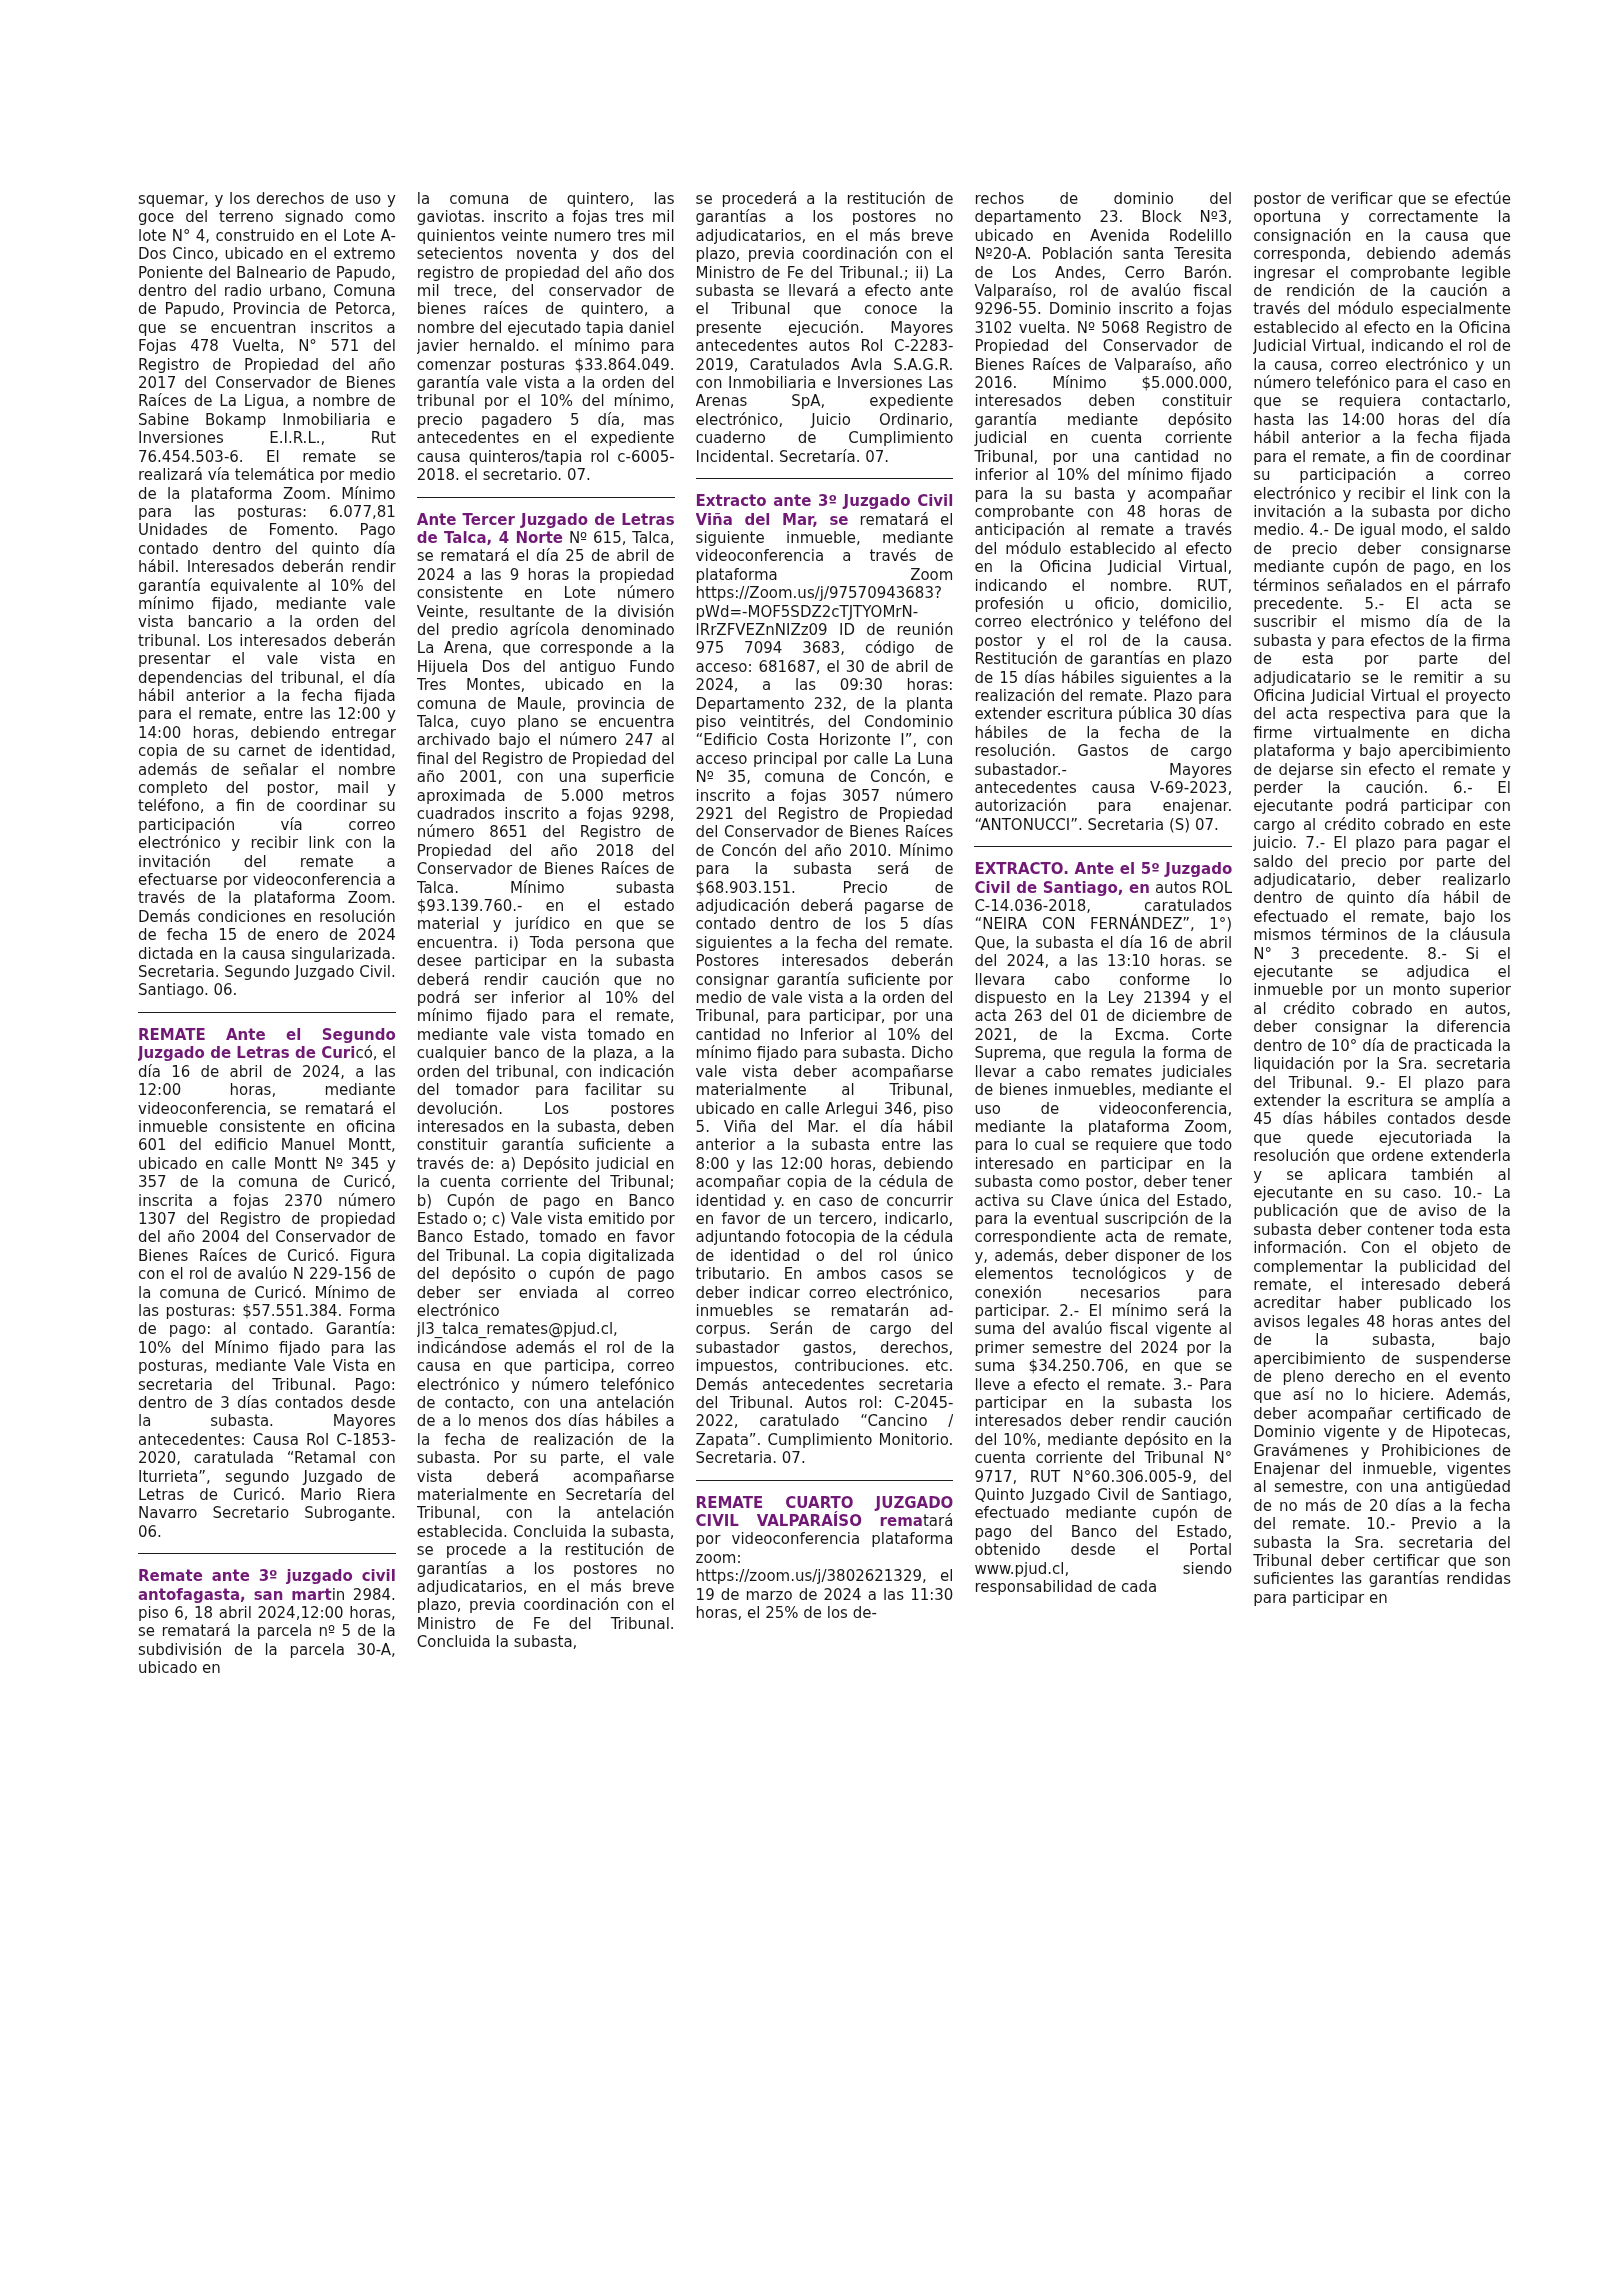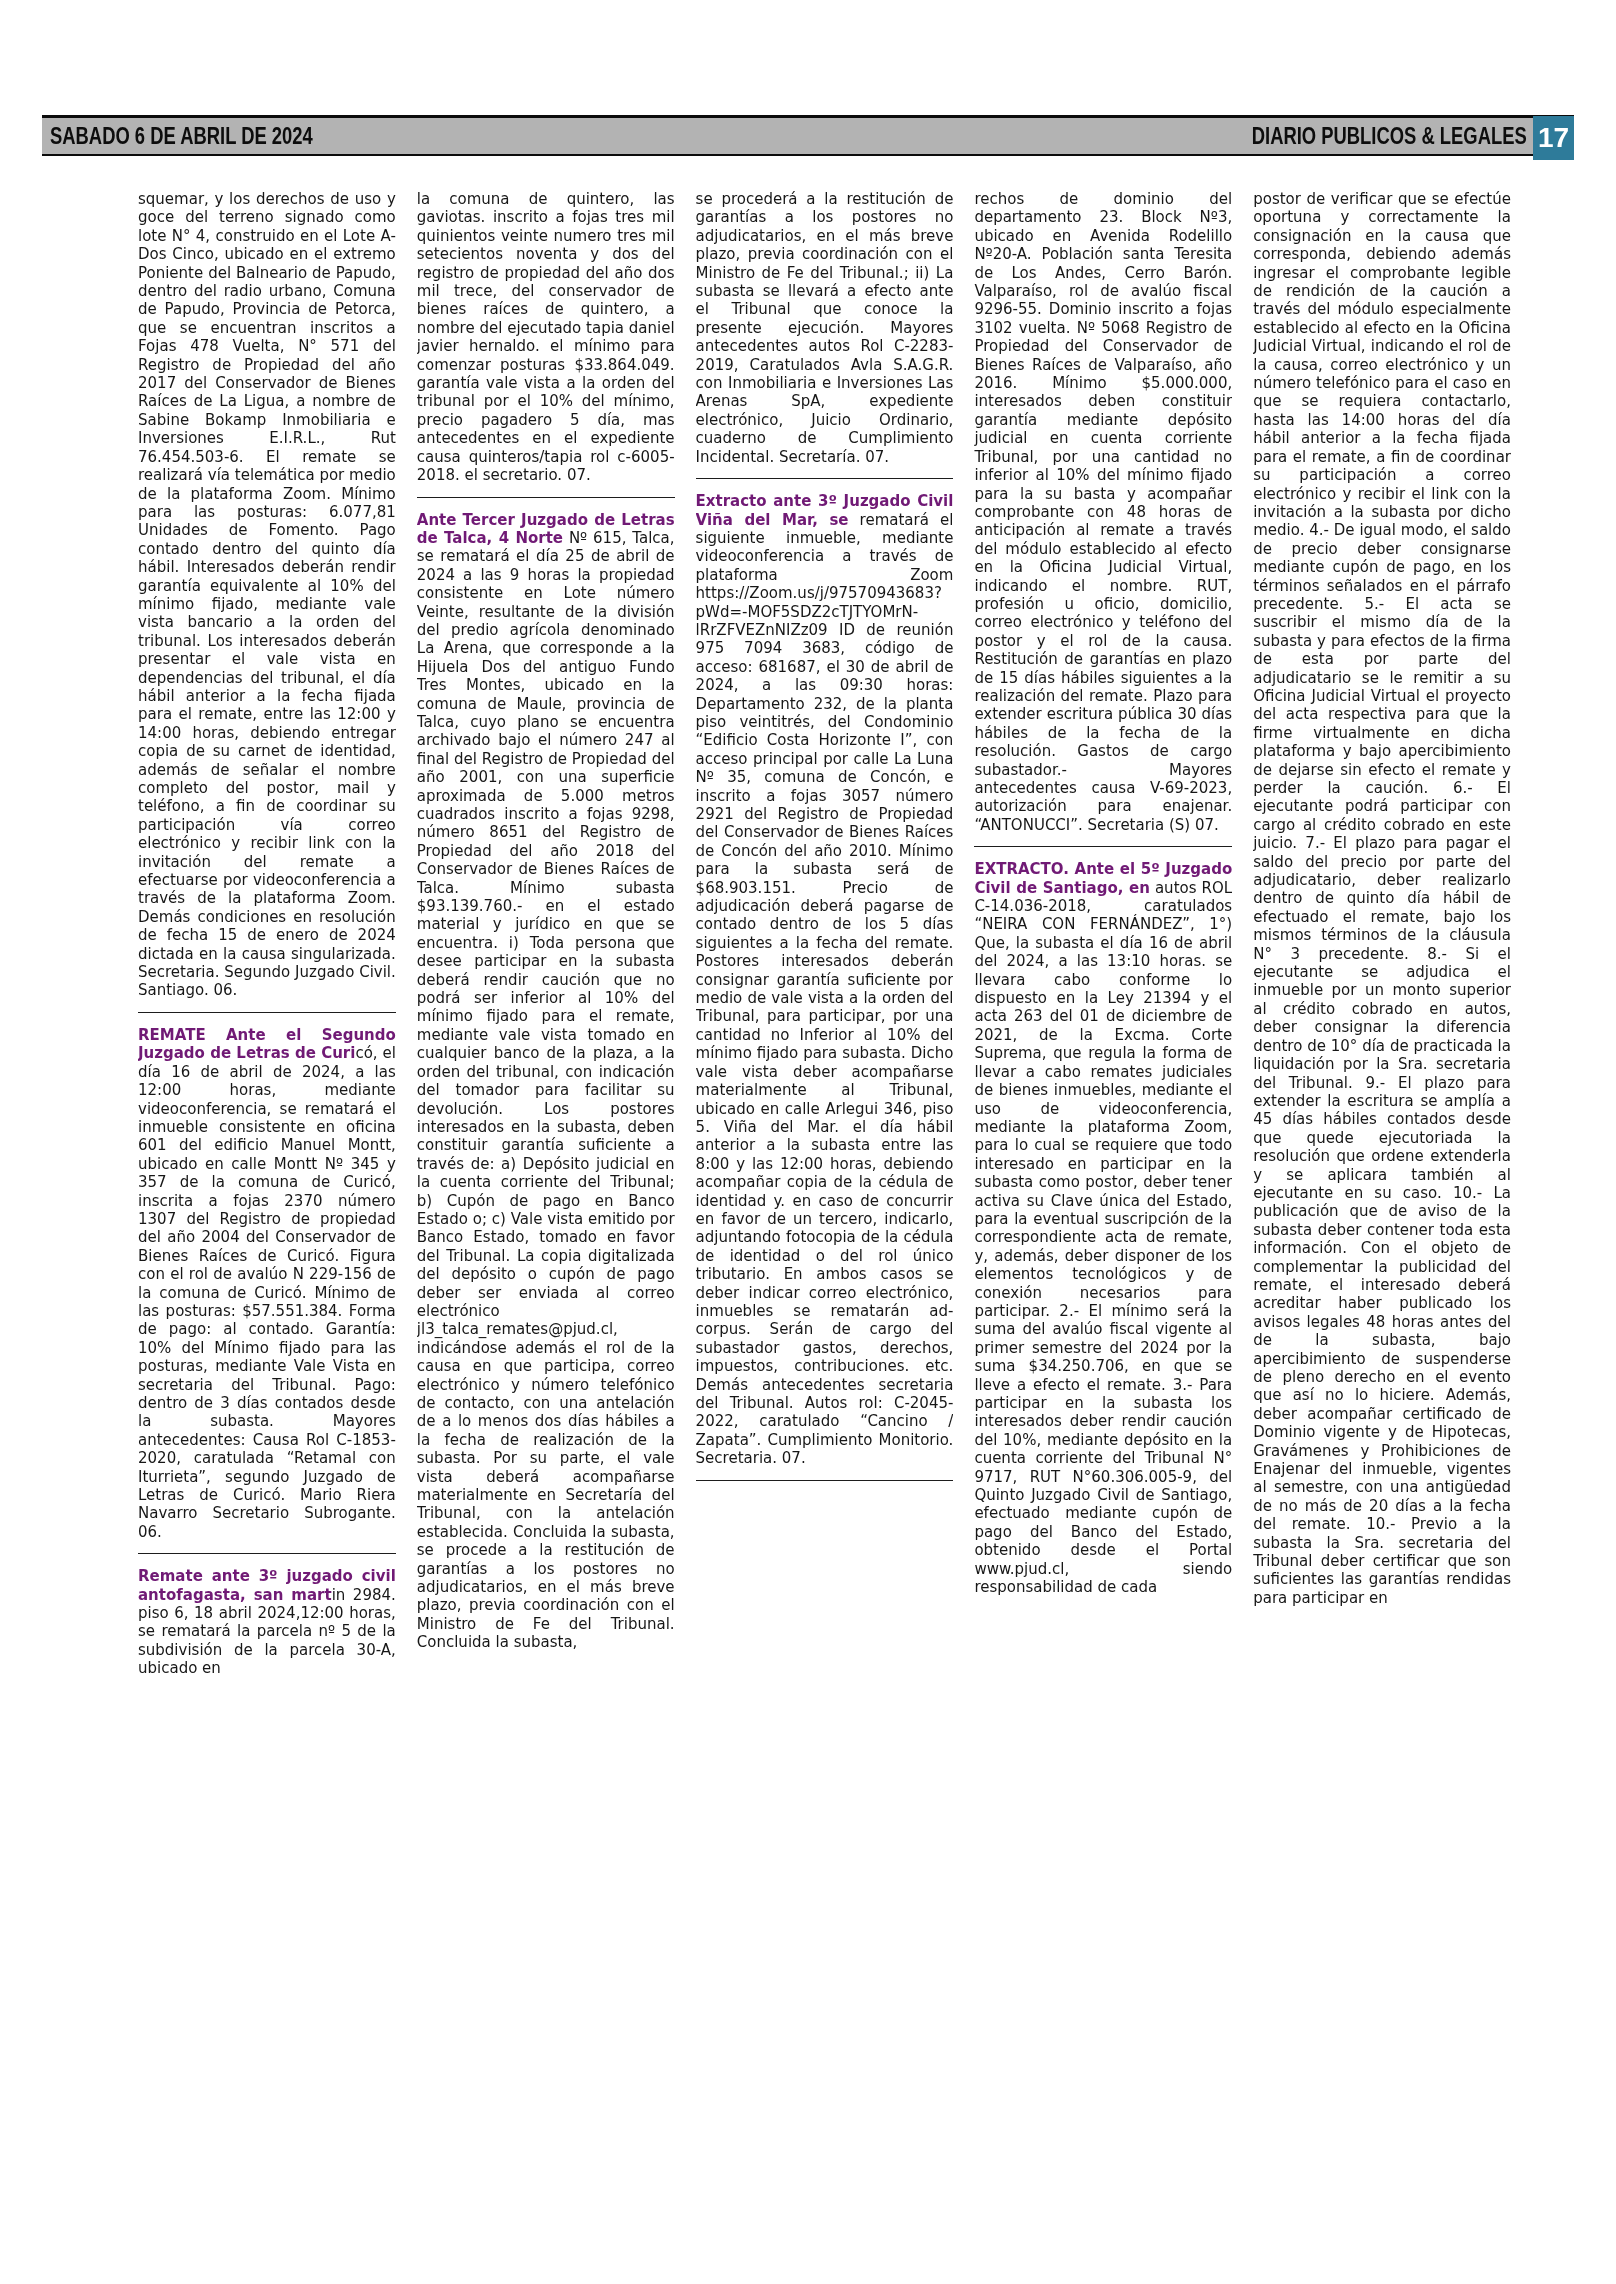--- a/index.html
+++ b/index.html
@@ -40,27 +40,20 @@
     overflow-wrap:anywhere;color:#171717;
   }
   .block b{font-weight:bold;color:#701a75;}
   .rule{border:none;border-top:1.4px solid #1d1d1d;margin:12px 0 13px 0;}
 </style>
 </head>
 <body>
 
 <div class="sheet">
 
-  <header class="topbar">
-    <span class="condensed date">SABADO 6 DE ABRIL DE 2024</span>
-    <span class="right-cluster">
-      <span class="condensed masthead">DIARIO PUBLICOS &amp; LEGALES</span>
-      <span class="pagenum">17</span>
-    </span>
-  </header>
 
   <main class="cols">
 
     <section class="col">
       <p class="block"><span>squemar, y los derechos de uso y goce del terreno signado como lote N° 4, construido en el Lote A-Dos Cinco, ubicado en el extremo Poniente del Balneario de Papudo, dentro del radio urbano, Comuna de Papudo, Provincia de Petorca, que se encuentran inscritos a Fojas 478 Vuelta, N° 571 del Registro de Propiedad del año 2017 del Conservador de Bienes Raíces de La Ligua, a nombre de Sabine Bokamp Inmobiliaria e Inversiones E.I.R.L., Rut 76.454.503-6. El remate se realizará vía telemática por medio de la plataforma Zoom. Mínimo para las posturas: 6.077,81 Unidades de Fomento. Pago contado dentro del quinto día hábil. Interesados deberán rendir garantía equivalente al 10% del mínimo fijado, mediante vale vista bancario a la orden del tribunal. Los interesados deberán presentar el vale vista en dependencias del tribunal, el día hábil anterior a la fecha fijada para el remate, entre las 12:00 y 14:00 horas, debiendo entregar copia de su carnet de identidad, además de señalar el nombre completo del postor, mail y teléfono, a fin de coordinar su participación vía correo electrónico y recibir link con la invitación del remate a efectuarse por videoconferencia a través de la plataforma Zoom. Demás condiciones en resolución de fecha 15 de enero de 2024 dictada en la causa singularizada. Secretaria. Segundo Juzgado Civil. Santiago. 06.</span></p>
       <hr class="rule">
       <p class="block"><b>REMATE Ante el Segundo Juzgado de Letras de Curi</b><span>có, el día 16 de abril de 2024, a las 12:00 horas, mediante videoconferencia, se rematará el inmueble consistente en oficina 601 del edificio Manuel Montt, ubicado en calle Montt Nº 345 y 357 de la comuna de Curicó, inscrita a fojas 2370 número 1307 del Registro de propiedad del año 2004 del Conservador de Bienes Raíces de Curicó. Figura con el rol de avalúo N 229-156 de la comuna de Curicó. Mínimo de las posturas: $57.551.384. Forma de pago: al contado. Garantía: 10% del Mínimo fijado para las posturas, mediante Vale Vista en secretaria del Tribunal. Pago: dentro de 3 días contados desde la subasta. Mayores antecedentes: Causa Rol C-1853-2020, caratulada “Retamal con Iturrieta”, segundo Juzgado de Letras de Curicó. Mario Riera Navarro Secretario Subrogante. 06.</span></p>
       <hr class="rule">
       <p class="block"><b>Remate ante 3º juzgado civil antofagasta, san mart</b><span>in 2984. piso 6, 18 abril 2024,12:00 horas, se rematará la parcela nº 5 de la subdivisión de la parcela 30-A, ubicado en</span></p>
     </section>
@@ -69,20 +62,21 @@
       <p class="block"><span>la comuna de quintero, las gaviotas. inscrito a fojas tres mil quinientos veinte numero tres mil setecientos noventa y dos del registro de propiedad del año dos mil trece, del conservador de bienes raíces de quintero, a nombre del ejecutado tapia daniel javier hernaldo. el mínimo para comenzar posturas $33.864.049. garantía vale vista a la orden del tribunal por el 10% del mínimo, precio pagadero 5 día, mas antecedentes en el expediente causa quinteros/tapia rol c-6005-2018. el secretario. 07.</span></p>
       <hr class="rule">
       <p class="block"><b>Ante Tercer Juzgado de Letras de Talca, 4 Norte</b><span> Nº 615, Talca, se rematará el día 25 de abril de 2024 a las 9 horas la propiedad consistente en Lote número Veinte, resultante de la división del predio agrícola denominado La Arena, que corresponde a la Hijuela Dos del antiguo Fundo Tres Montes, ubicado en la comuna de Maule, provincia de Talca, cuyo plano se encuentra archivado bajo el número 247 al final del Registro de Propiedad del año 2001, con una superficie aproximada de 5.000 metros cuadrados inscrito a fojas 9298, número 8651 del Registro de Propiedad del año 2018 del Conservador de Bienes Raíces de Talca. Mínimo subasta $93.139.760.- en el estado material y jurídico en que se encuentra. i) Toda persona que desee participar en la subasta deberá rendir caución que no podrá ser inferior al 10% del mínimo fijado para el remate, mediante vale vista tomado en cualquier banco de la plaza, a la orden del tribunal, con indicación del tomador para facilitar su devolución. Los postores interesados en la subasta, deben constituir garantía suficiente a través de: a) Depósito judicial en la cuenta corriente del Tribunal; b) Cupón de pago en Banco Estado o; c) Vale vista emitido por Banco Estado, tomado en favor del Tribunal. La copia digitalizada del depósito o cupón de pago deber ser enviada al correo electrónico jl3_talca_remates@pjud.cl, indicándose además el rol de la causa en que participa, correo electrónico y número telefónico de contacto, con una antelación de a lo menos dos días hábiles a la fecha de realización de la subasta. Por su parte, el vale vista deberá acompañarse materialmente en Secretaría del Tribunal, con la antelación establecida. Concluida la subasta, se procede a la restitución de garantías a los postores no adjudicatarios, en el más breve plazo, previa coordinación con el Ministro de Fe del Tribunal. Concluida la subasta,</span></p>
     </section>
 
     <section class="col">
       <p class="block"><span>se procederá a la restitución de garantías a los postores no adjudicatarios, en el más breve plazo, previa coordinación con el Ministro de Fe del Tribunal.; ii) La subasta se llevará a efecto ante el Tribunal que conoce la presente ejecución. Mayores antecedentes autos Rol C-2283-2019, Caratulados Avla S.A.G.R. con Inmobiliaria e Inversiones Las Arenas SpA, expediente electrónico, Juicio Ordinario, cuaderno de Cumplimiento Incidental. Secretaría. 07.</span></p>
       <hr class="rule">
       <p class="block"><b>Extracto ante 3º Juzgado Civil Viña del Mar, se</b><span> rematará el siguiente inmueble, mediante videoconferencia a través de plataforma Zoom https://Zoom.us/j/97570943683?pWd=-MOF5SDZ2cTJTYOMrN-lRrZFVEZnNIZz09 ID de reunión 975 7094 3683, código de acceso: 681687, el 30 de abril de 2024, a las 09:30 horas: Departamento 232, de la planta piso veintitrés, del Condominio “Edificio Costa Horizonte I”, con acceso principal por calle La Luna Nº 35, comuna de Concón, e inscrito a fojas 3057 número 2921 del Registro de Propiedad del Conservador de Bienes Raíces de Concón del año 2010. Mínimo para la subasta será de $68.903.151. Precio de adjudicación deberá pagarse de contado dentro de los 5 días siguientes a la fecha del remate. Postores interesados deberán consignar garantía suficiente por medio de vale vista a la orden del Tribunal, para participar, por una cantidad no Inferior al 10% del mínimo fijado para subasta. Dicho vale vista deber acompañarse materialmente al Tribunal, ubicado en calle Arlegui 346, piso 5. Viña del Mar. el día hábil anterior a la subasta entre las 8:00 y las 12:00 horas, debiendo acompañar copia de la cédula de identidad y. en caso de concurrir en favor de un tercero, indicarlo, adjuntando fotocopia de la cédula de identidad o del rol único tributario. En ambos casos se deber indicar correo electrónico, inmuebles se rematarán ad-corpus. Serán de cargo del subastador gastos, derechos, impuestos, contribuciones. etc. Demás antecedentes secretaria del Tribunal. Autos rol: C-2045-2022, caratulado “Cancino / Zapata”. Cumplimiento Monitorio. Secretaria. 07.</span></p>
       <hr class="rule">
+      <p class="block"><b>REMATE CUARTO JUZGADO CIVIL VALPARAÍSO rema</b><span>tará por videoconferencia plataforma zoom: https://zoom.us/j/3802621329, el 19 de marzo de 2024 a las 11:30 horas, el 25% de los de-</span></p>
     </section>
 
     <section class="col">
       <p class="block"><span>rechos de dominio del departamento 23. Block Nº3, ubicado en Avenida Rodelillo Nº20-A. Población santa Teresita de Los Andes, Cerro Barón. Valparaíso, rol de avalúo fiscal 9296-55. Dominio inscrito a fojas 3102 vuelta. Nº 5068 Registro de Propiedad del Conservador de Bienes Raíces de Valparaíso, año 2016. Mínimo $5.000.000, interesados deben constituir garantía mediante depósito judicial en cuenta corriente Tribunal, por una cantidad no inferior al 10% del mínimo fijado para la su basta y acompañar comprobante con 48 horas de anticipación al remate a través del módulo establecido al efecto en la Oficina Judicial Virtual, indicando el nombre. RUT, profesión u oficio, domicilio, correo electrónico y teléfono del postor y el rol de la causa. Restitución de garantías en plazo de 15 días hábiles siguientes a la realización del remate. Plazo para extender escritura pública 30 días hábiles de la fecha de la resolución. Gastos de cargo subastador.- Mayores antecedentes causa V-69-2023, autorización para enajenar. “ANTONUCCI”. Secretaria (S) 07.</span></p>
       <hr class="rule">
       <p class="block"><b>EXTRACTO. Ante el 5º Juzgado Civil de Santiago, en</b><span> autos ROL C-14.036-2018, caratulados “NEIRA CON FERNÁNDEZ”, 1°) Que, la subasta el día 16 de abril del 2024, a las 13:10 horas. se llevara cabo conforme lo dispuesto en la Ley 21394 y el acta 263 del 01 de diciembre de 2021, de la Excma. Corte Suprema, que regula la forma de llevar a cabo remates judiciales de bienes inmuebles, mediante el uso de videoconferencia, mediante la plataforma Zoom, para lo cual se requiere que todo interesado en participar en la subasta como postor, deber tener activa su Clave única del Estado, para la eventual suscripción de la correspondiente acta de remate, y, además, deber disponer de los elementos tecnológicos y de conexión necesarios para participar. 2.- El mínimo será la suma del avalúo fiscal vigente al primer semestre del 2024 por la suma $34.250.706, en que se lleve a efecto el remate. 3.- Para participar en la subasta los interesados deber rendir caución del 10%, mediante depósito en la cuenta corriente del Tribunal N° 9717, RUT N°60.306.005-9, del Quinto Juzgado Civil de Santiago, efectuado mediante cupón de pago del Banco del Estado, obtenido desde el Portal www.pjud.cl, siendo responsabilidad de cada</span></p>
     </section>
 
     <section class="col">
       <p class="block"><span>postor de verificar que se efectúe oportuna y correctamente la consignación en la causa que corresponda, debiendo además ingresar el comprobante legible de rendición de la caución a través del módulo especialmente establecido al efecto en la Oficina Judicial Virtual, indicando el rol de la causa, correo electrónico y un número telefónico para el caso en que se requiera contactarlo, hasta las 14:00 horas del día hábil anterior a la fecha fijada para el remate, a fin de coordinar su participación a correo electrónico y recibir el link con la invitación a la subasta por dicho medio. 4.- De igual modo, el saldo de precio deber consignarse mediante cupón de pago, en los términos señalados en el párrafo precedente. 5.- El acta se suscribir el mismo día de la subasta y para efectos de la firma de esta por parte del adjudicatario se le remitir a su Oficina Judicial Virtual el proyecto del acta respectiva para que la firme virtualmente en dicha plataforma y bajo apercibimiento de dejarse sin efecto el remate y perder la caución. 6.- El ejecutante podrá participar con cargo al crédito cobrado en este juicio. 7.- El plazo para pagar el saldo del precio por parte del adjudicatario, deber realizarlo dentro de quinto día hábil de efectuado el remate, bajo los mismos términos de la cláusula N° 3 precedente. 8.- Si el ejecutante se adjudica el inmueble por un monto superior al crédito cobrado en autos, deber consignar la diferencia dentro de 10° día de practicada la liquidación por la Sra. secretaria del Tribunal. 9.- El plazo para extender la escritura se amplía a 45 días hábiles contados desde que quede ejecutoriada la resolución que ordene extenderla y se aplicara también al ejecutante en su caso. 10.- La publicación que de aviso de la subasta deber contener toda esta información. Con el objeto de complementar la publicidad del remate, el interesado deberá acreditar haber publicado los avisos legales 48 horas antes del de la subasta, bajo apercibimiento de suspenderse de pleno derecho en el evento que así no lo hiciere. Además, deber acompañar certificado de Dominio vigente y de Hipotecas, Gravámenes y Prohibiciones de Enajenar del inmueble, vigentes al semestre, con una antigüedad de no más de 20 días a la fecha del remate. 10.- Previo a la subasta la Sra. secretaria del Tribunal deber certificar que son suficientes las garantías rendidas para participar en</span></p>

